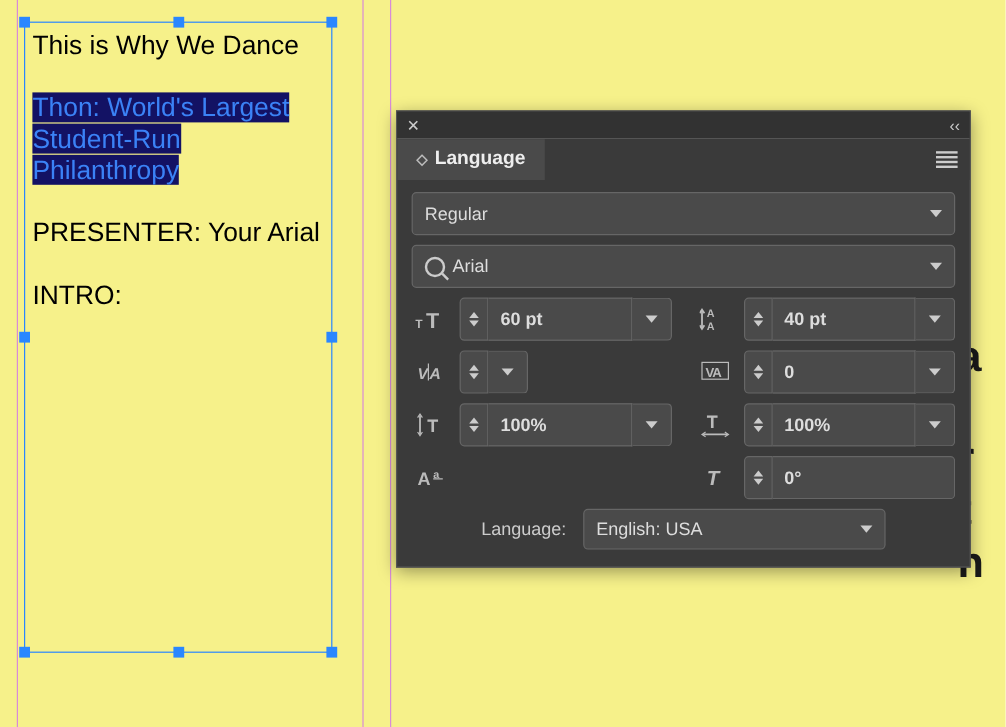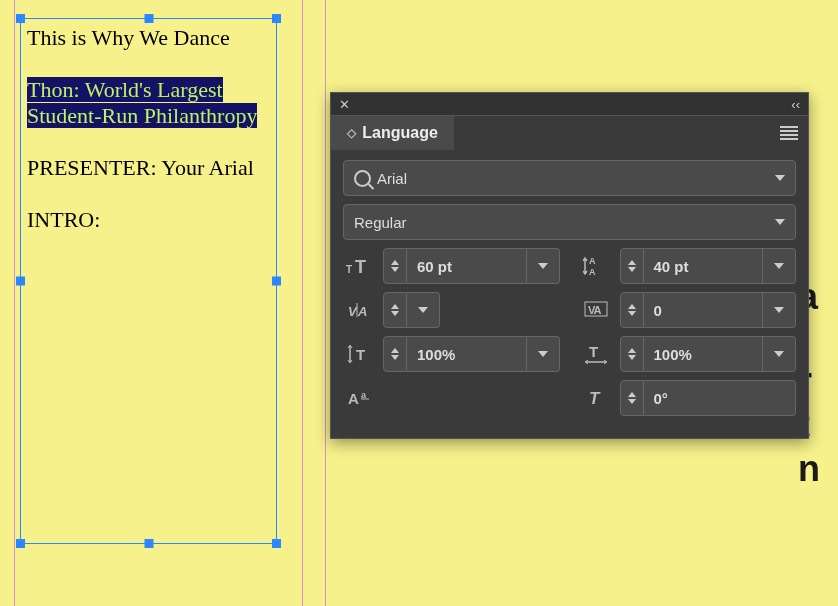--- a/index.html
+++ b/index.html
@@ -44,26 +44,25 @@
   .h-ml { left:-5px; top:50%; transform:translateY(-50%); }
   .h-mr { right:-5px; top:50%; transform:translateY(-50%); }
   .h-bl { left:-5px; bottom:-5px; }
   .h-bm { left:50%; bottom:-5px; transform:translateX(-50%); }
   .h-br { right:-5px; bottom:-5px; }
   .text-body {
     padding: 6px 6px;
     font-size: 22px;
     line-height: 26px;
     color: #000;
-    font-family: Liberation Serif, serif;
   }
   .hl {
     display: inline;
     background: #131264;
-    color: #bef264;
+    color: #3b82f6;
   }
   .right-strip {
     position: absolute;
     right: 0;
     top: 275px;
     width: 40px;
     height: 260px;
     font-size: 36px;
     font-weight: bold;
     color: #1a1a1a;
@@ -227,35 +226,35 @@
           <div></div>
           <div></div>
           <div></div>
         </div>
     </div>
 
     <div class="panel-body">
 
       <div class="row">
         <div class="full-select">
+          <span class="val">Regular</span>
+          <span class="chev"></span>
+        </div>
+      </div>
+
+      <div class="row">
+        <div class="full-select">
           <span style="display:flex;align-items:center">
               <span class="search-ico"></span>
           <span class="val">Arial</span>
             </span>
           <span class="chev"></span>
         </div>
       </div>
 
-      <div class="row">
-        <div class="full-select">
-          <span class="val">Regular</span>
-          <span class="chev"></span>
-        </div>
-      </div>
-
       <div class="pair">
         <div class="half">
           <div class="icon-cell">
             <svg class="ico" viewBox="0 0 28 22">
                 <text x="0" y="18" font-size="10" fill="#bbb">T</text>
                 <text x="9" y="18" font-size="18" fill="#bbb" font-weight="bold">T</text>
               </svg>
           </div>
           <div class="group">
             <div class="spinner">
@@ -392,16 +391,23 @@
           <div class="group">
             <div class="spinner">
                 <span class="chev-up"></span>
                 <span class="chev-down"></span>
               </div>
             <div class="num-field" style="border-radius:0 4px 4px 0">0°</div>
           </div>
         </div>
       </div>
 
+      <div class="lang-row">
+        <span class="lang-label">Language:</span>
+        <div class="lang-select">
+          <span>English: USA</span>
+          <span class="chev"></span>
+        </div>
+      </div>
 
     </div>
   </div>
 </div>
 
 </body></html>

